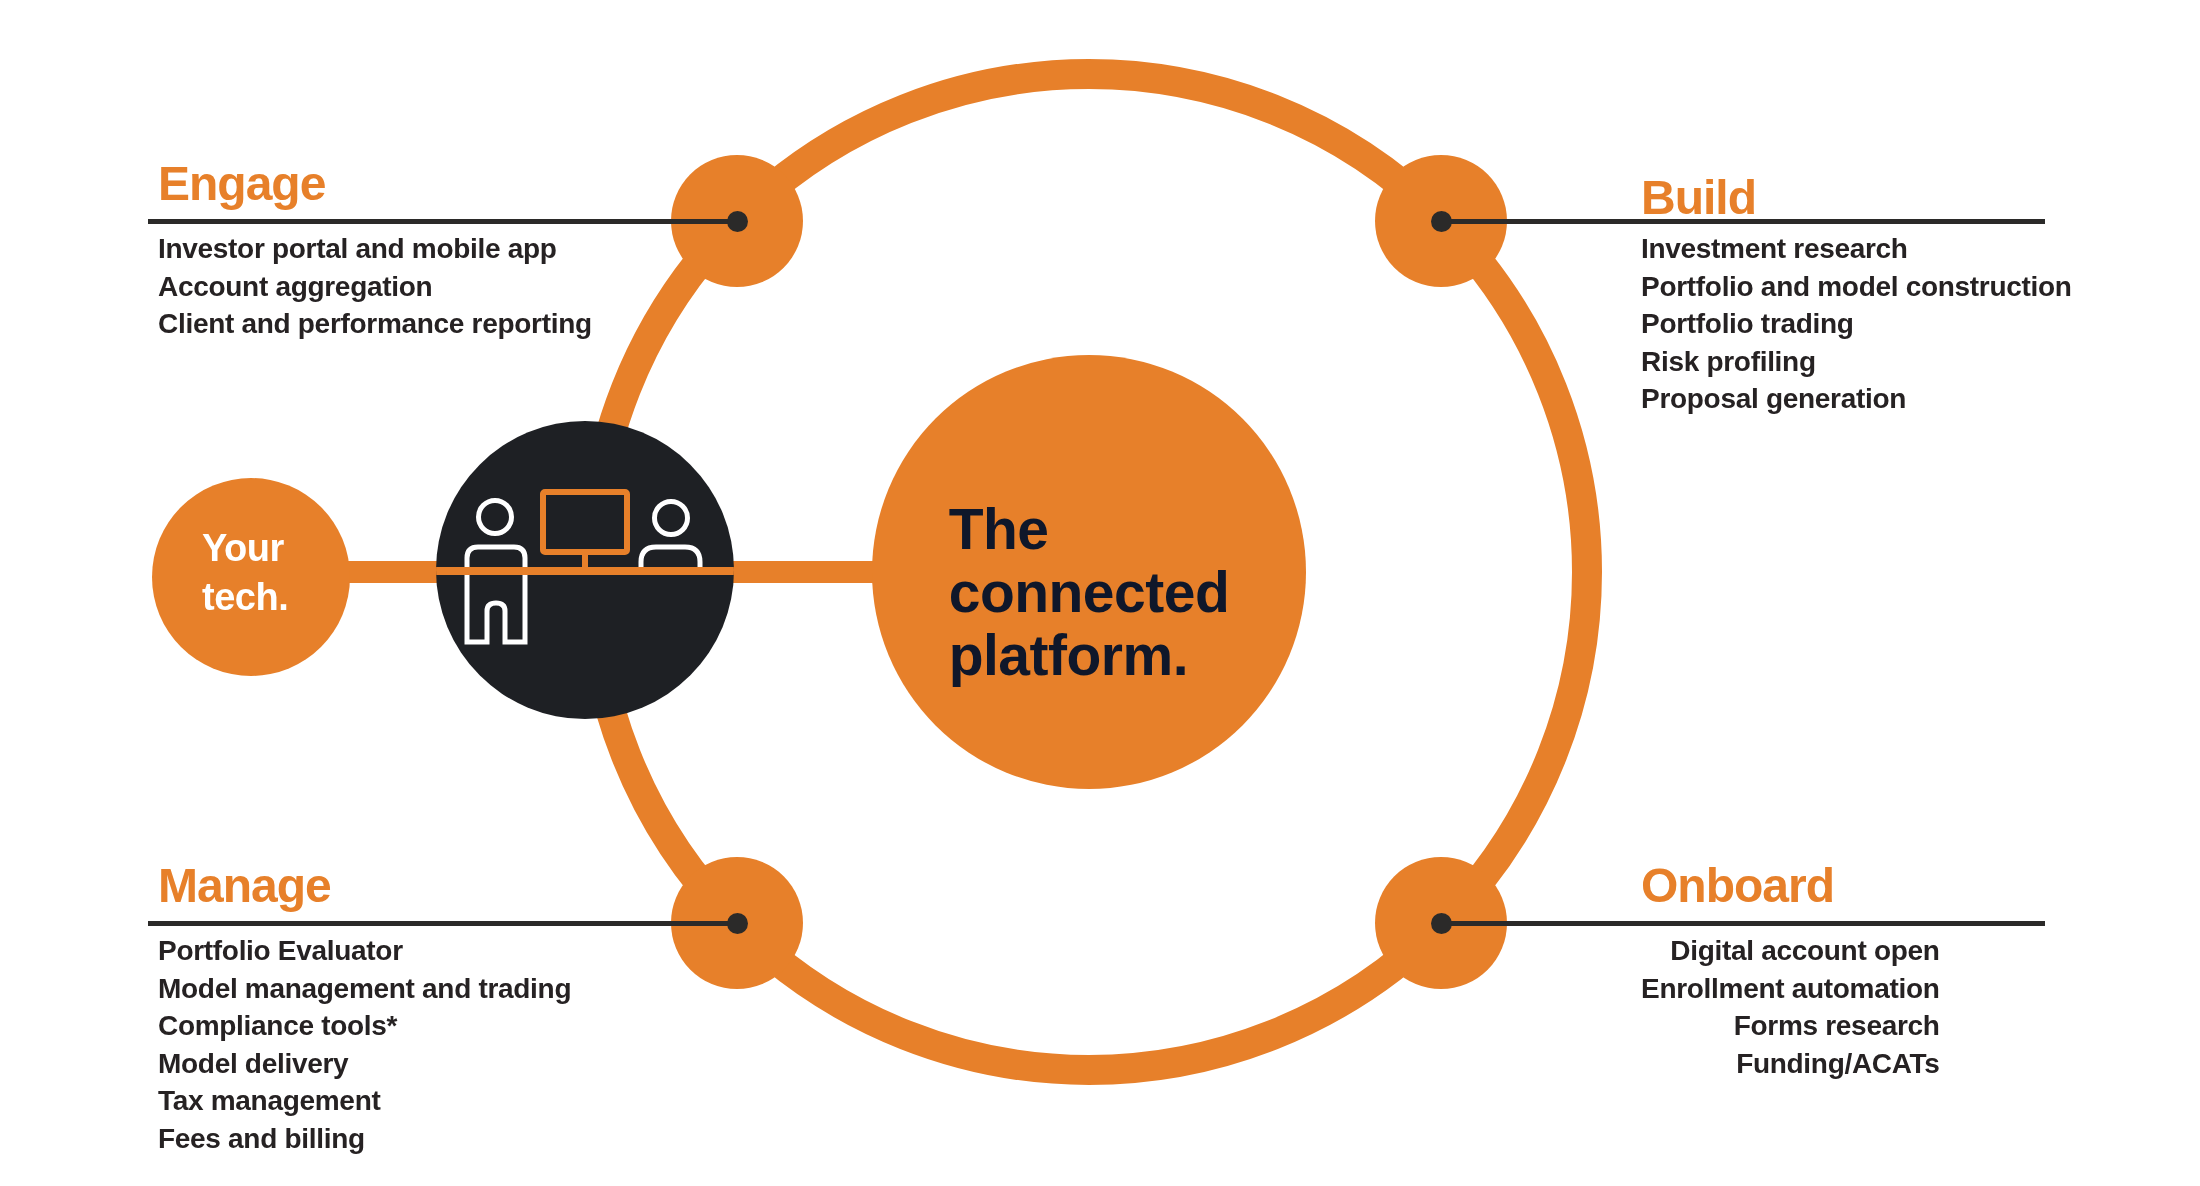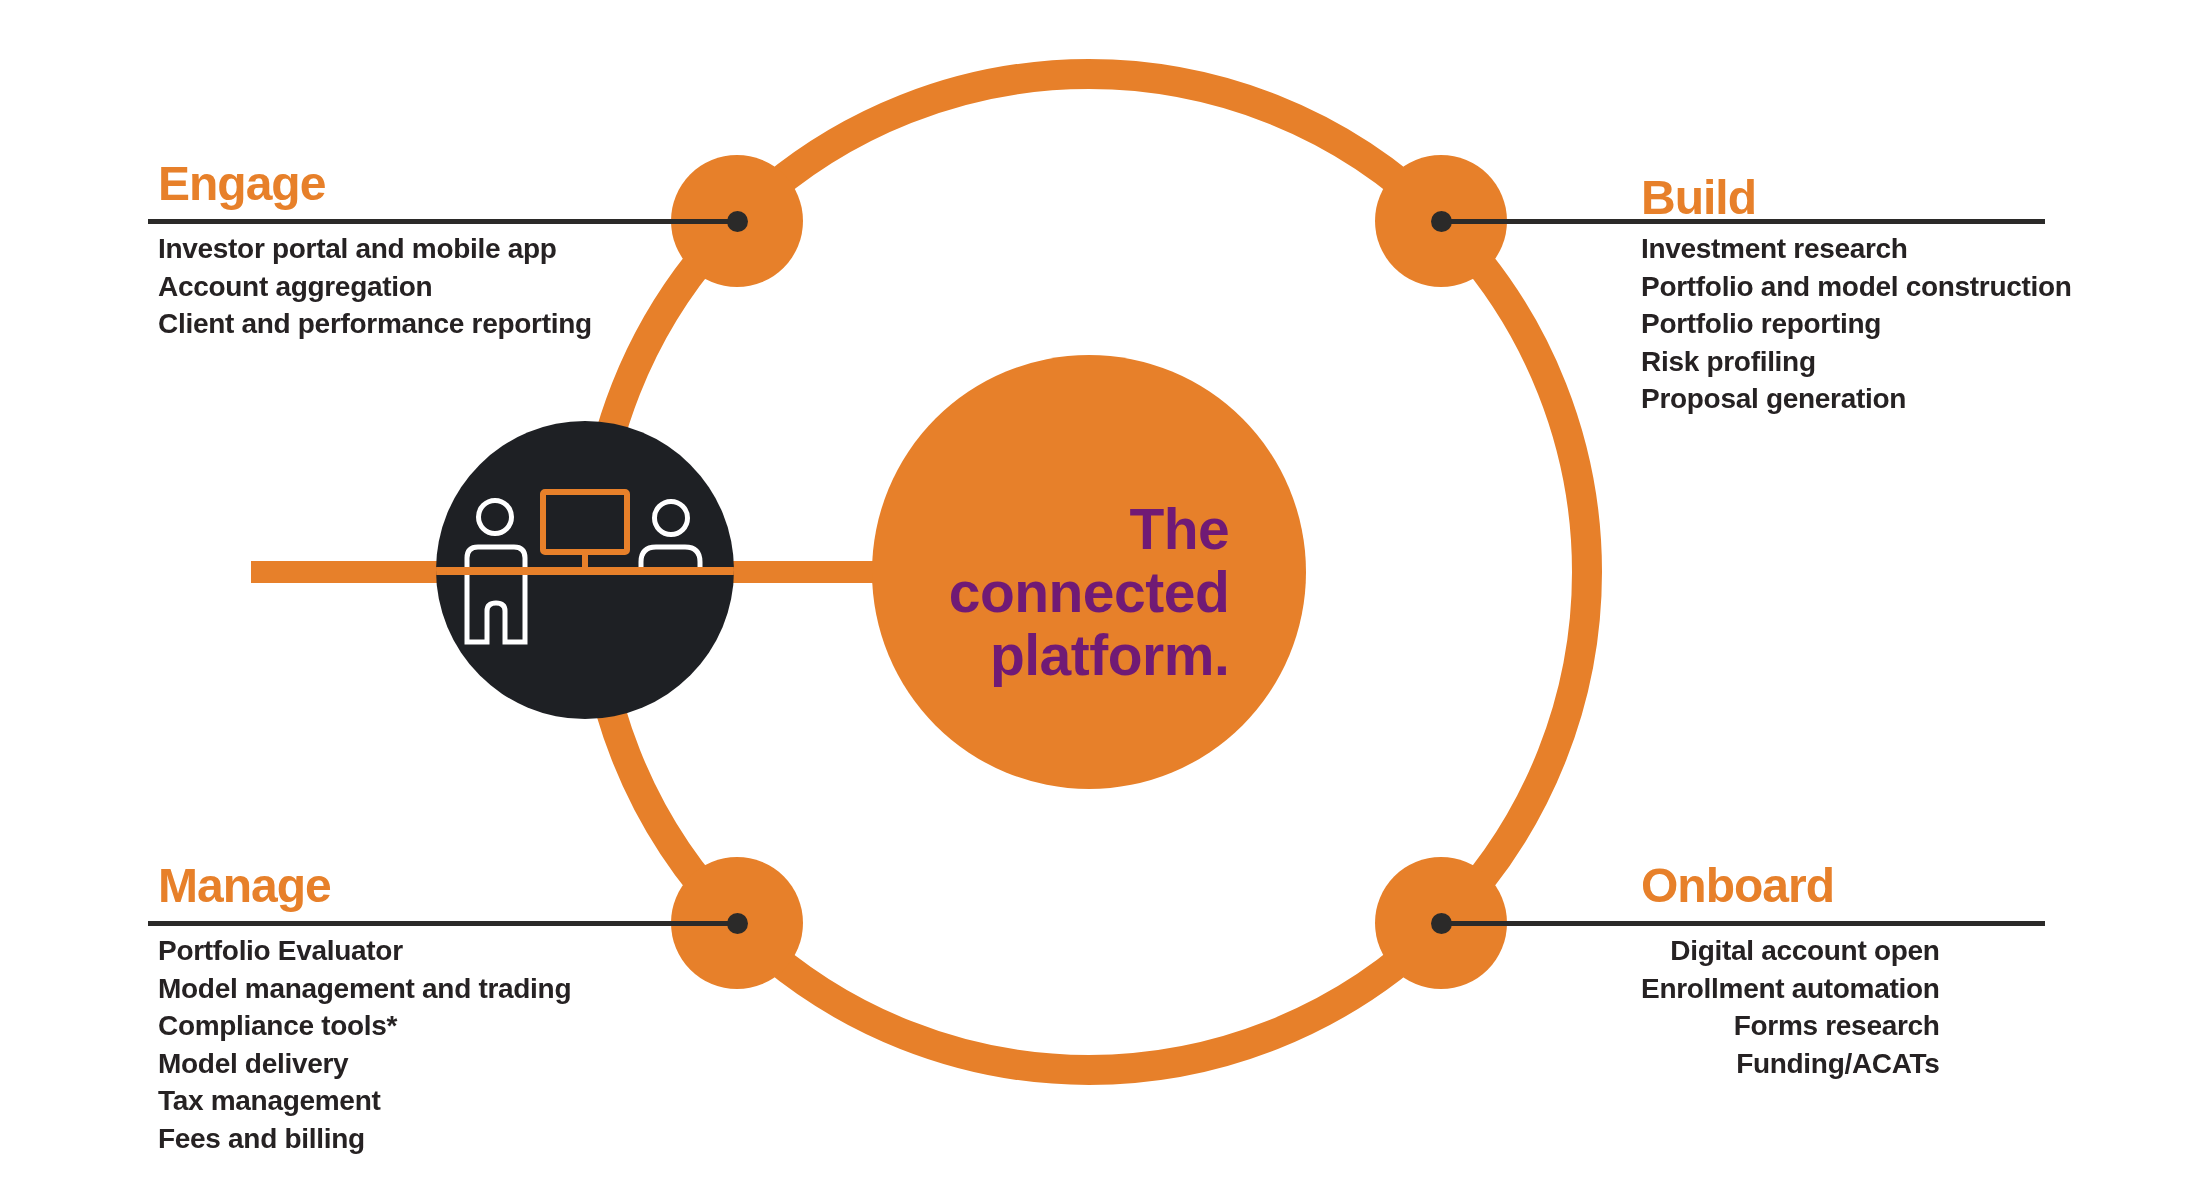--- a/index.html
+++ b/index.html
@@ -39,22 +39,22 @@
   
   .your-tech{position:absolute;left:152px;top:478px;width:198px;height:198px;
              border-radius:50%;background:#E7802A;z-index:3;}
   .your-tech-text{position:absolute;left:50px;top:46px;font-size:38px;
                   line-height:49px;color:#ffffff;letter-spacing:-0.5px;}
   .dark-circle{position:absolute;left:436px;top:421px;width:298px;height:298px;
                border-radius:50%;background:#1E2024;overflow:hidden;z-index:3;}
   .platform{position:absolute;left:872px;top:355px;width:434px;height:434px;
             border-radius:50%;background:#E7802A;z-index:3;
             display:flex;align-items:center;justify-content:center;}
-  .platform-text{text-align:right;font-size:57px;line-height:63px;
-                 color:#701a75;letter-spacing:-0.5px;margin-top:40px;}
+  .platform-text{text-align:left;font-size:57px;line-height:63px;
+                 color:#0f172a;letter-spacing:-0.5px;margin-top:40px;}
 
   
   .section-title{position:absolute;font-size:48px;line-height:52px;
                  color:#E7802A;letter-spacing:-1px;z-index:5;}
   .title-engage{left:158px;top:158px;}
   .title-build{left:1641px;top:158px;margin-top:14px;}
   .title-manage{left:158px;top:860px;}
   .title-onboard{left:1641px;top:860px;}
   .list{position:absolute;margin:0;padding:0;list-style:none;font-size:28px;
         line-height:37.6px;color:#262223;letter-spacing:-0.3px;z-index:5;}
@@ -78,20 +78,26 @@
 
   <div class="rule rule-engage"></div>
   <div class="rule rule-build"></div>
   <div class="rule rule-manage"></div>
   <div class="rule rule-onboard"></div>
   <div class="dot dot-tl"></div>
   <div class="dot dot-tr"></div>
   <div class="dot dot-bl"></div>
   <div class="dot dot-br"></div>
 
+  <div class="your-tech">
+    <div class="your-tech-text">
+      <div>Your</div>
+      <div>tech.</div>
+    </div>
+  </div>
 
   <div class="dark-circle">
     <svg width="298" height="298" viewBox="0 0 298 298">
 
       <circle cx="59" cy="96" r="16.5" fill="none" stroke="#FFFFFF" stroke-width="5"></circle>
       <path d="M31,221 L31,137 Q31,126 42,126 L78,126 Q89,126 89,137 L89,221 L69,221 L69,190 Q69,182 60,182 Q51,182 51,190 L51,221 Z" fill="none" stroke="#FFFFFF" stroke-width="5"></path>
 
       <circle cx="235" cy="97" r="16.5" fill="none" stroke="#FFFFFF" stroke-width="5"></circle>
       <path d="M205,150 L205,141 Q205,126 220,126 L249,126 Q264,126 264,141 L264,150" fill="none" stroke="#FFFFFF" stroke-width="5"></path>
 
@@ -114,21 +120,21 @@
   <ul class="list list-engage">
     <li>Investor portal and mobile app</li>
     <li>Account aggregation</li>
     <li>Client and performance reporting</li>
   </ul>
 
   <div class="section-title title-build">Build</div>
   <ul class="list list-build">
     <li>Investment research</li>
     <li>Portfolio and model construction</li>
-    <li>Portfolio reporting</li>
+    <li>Portfolio trading</li>
     <li>Risk profiling</li>
     <li>Proposal generation</li>
   </ul>
 
   <div class="section-title title-manage">Manage</div>
   <ul class="list list-manage">
     <li>Portfolio Evaluator</li>
     <li>Model management and trading</li>
     <li>Compliance tools*</li>
     <li>Model delivery</li>

